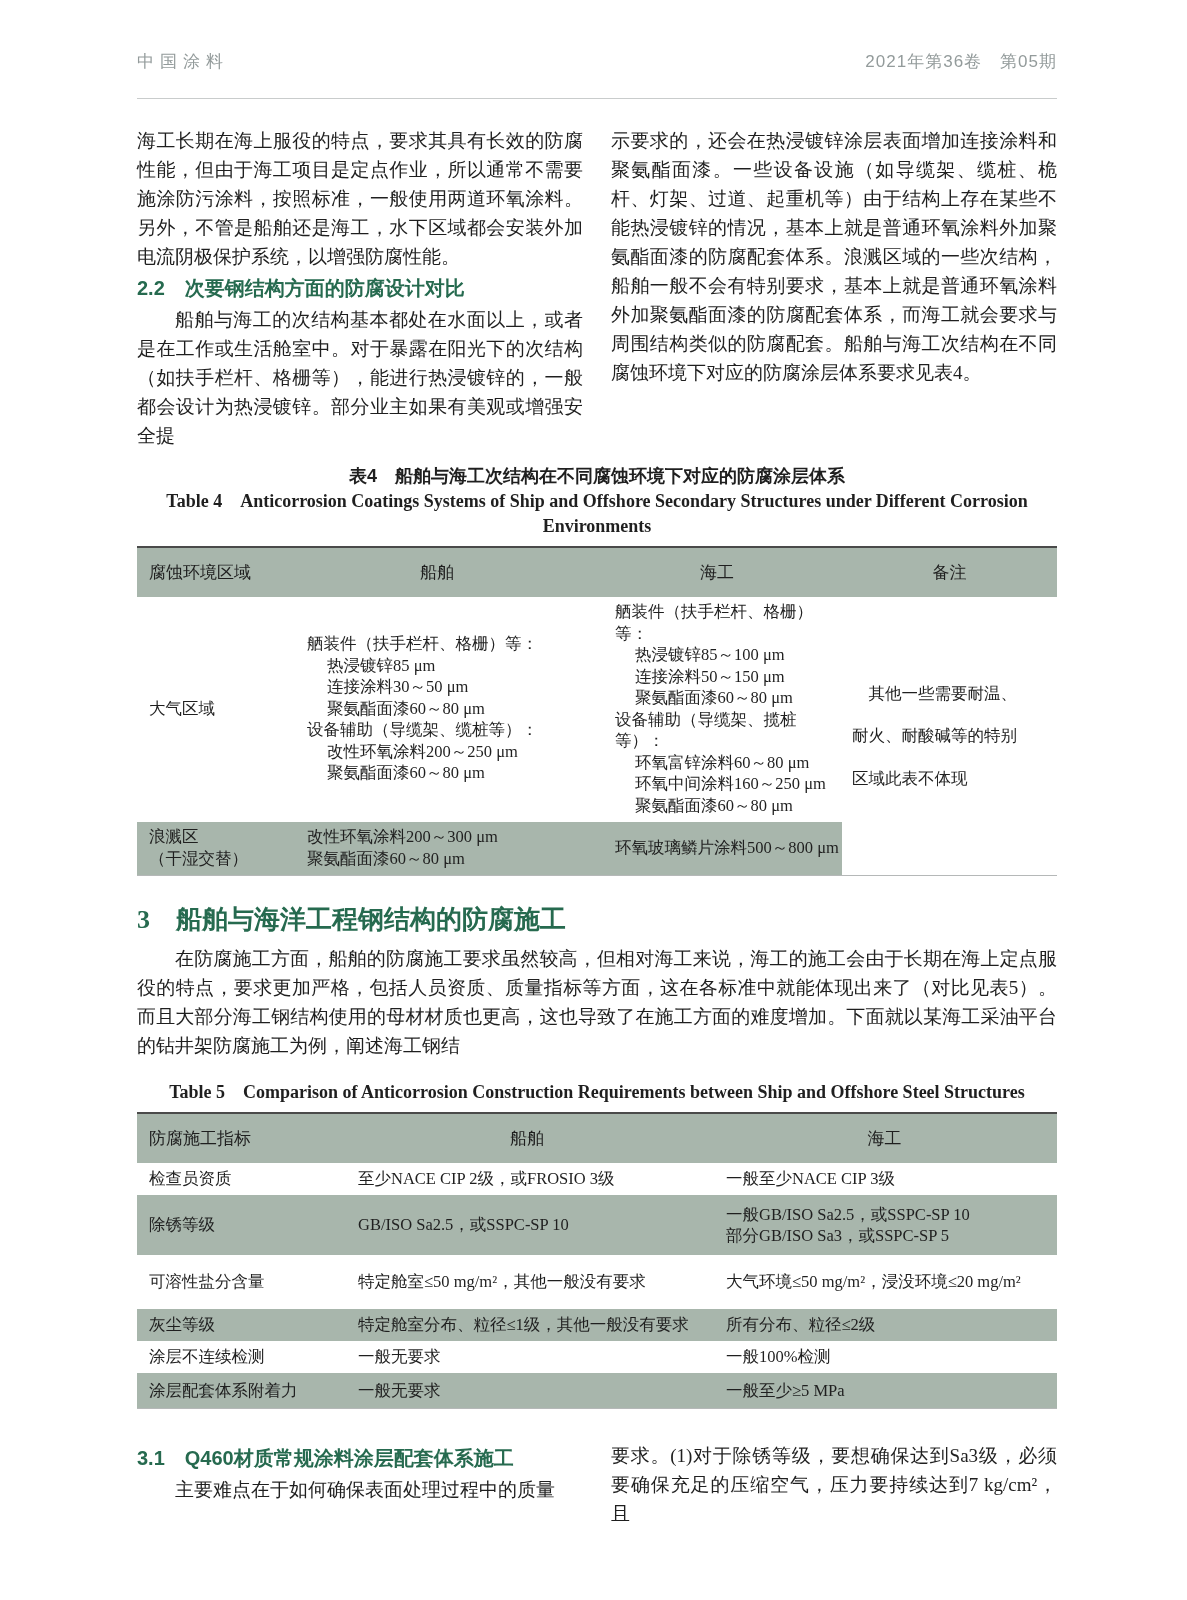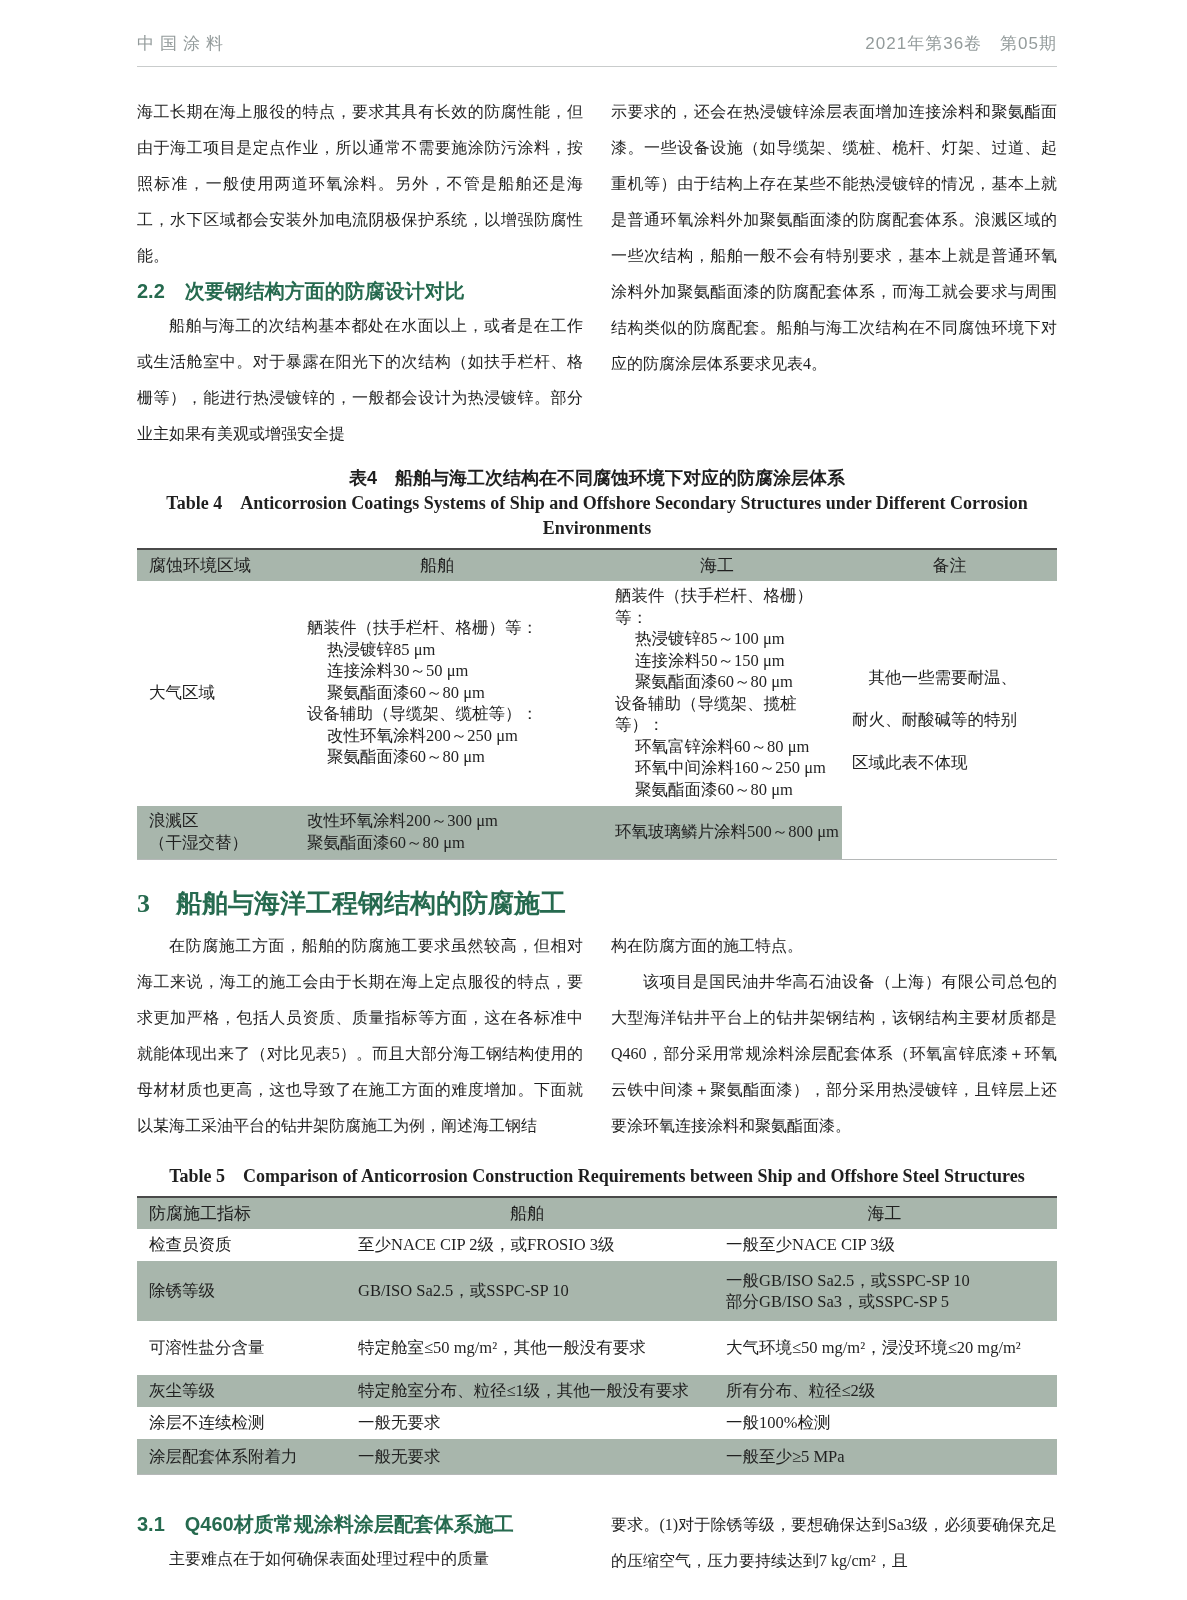--- a/index.html
+++ b/index.html
@@ -16,32 +16,32 @@
   }
   html,body{margin:0;padding:0;}
   body{
     width:1187px;height:1600px;background:#ffffff;overflow:hidden;
     font-family:"Liberation Serif","DejaVu Serif",serif;
     color:var(--text);
   }
   .page{padding:0 130px 0 137px;}
   
   .pg-header{
-    margin-top:32px;display:flex;justify-content:space-between;align-items:flex-end;
-    border-bottom:1px solid var(--rule_gray);padding-bottom:11px;
+    margin-top:50px;display:flex;justify-content:space-between;align-items:flex-end;
+    border-bottom:1px solid var(--rule_gray);padding-bottom:25px;
     color:var(--header_gray);font-size:17px;
     font-family:"Liberation Sans","DejaVu Sans",sans-serif;
   }
   .pg-header .jname{letter-spacing:6px;}
   .pg-header .issue{letter-spacing:1px;}
   
   .cols{display:flex;gap:28px;margin-top:27px;}
   .col{flex:1 1 0;min-width:0;}
   .para{
-    font-size:16px;line-height:36px;text-align:justify;margin:0;
+    font-size:19px;line-height:29px;text-align:justify;margin:0;
     text-justify:inter-character;
   }
   .para.indent{text-indent:2em;}
   .h-sub{
     font-family:"Liberation Sans","DejaVu Sans",sans-serif;
     color:var(--heading_green);font-weight:bold;font-size:20px;line-height:30px;
     margin:2px 0 2px 0;
   }
   .h-main{
     font-family:Liberation Serif, serif;
@@ -58,21 +58,21 @@
     text-align:center;font-family:"Liberation Serif","DejaVu Serif",serif;
     font-weight:bold;font-size:18px;line-height:25px;
   }
   .grid{
     display:grid;border-top:2px solid var(--border_dark);
     border-bottom:1px solid #b5b8b8;margin-top:7px;
     font-size:16.5px;line-height:21.5px;
   }
   .t-cell{display:flex;flex-direction:column;justify-content:center;box-sizing:border-box;}
   .band{background:var(--table_band);}
-  .hdr{height:31px;font-size:17px;}
+  .hdr{height:49px;font-size:17px;}
   .hdr.c{align-items:center;}
   .cell-pad{padding-top:4px;padding-bottom:6px;}
   .cat{padding-left:0;}
   .item{padding-left:20px;}
   
   .t4{grid-template-columns:145px 310px 250px 215px;}
   .t4 .c1{padding-left:12px;}
   .t4 .c2{padding-left:25px;}
   .t4 .c3{padding-left:23px;}
   .t4 .c4{padding-left:10px;padding-right:8px;gap:21px;}
@@ -159,24 +159,20 @@
       </div>
       <div class="t-cell c3 band cell-pad">环氧玻璃鳞片涂料500～800 μm</div>
     </div>
   </div>
 
   <div class="h-main">3　船舶与海洋工程钢结构的防腐施工</div>
   <div class="cols" style="margin-top:4px;">
     <div class="col">
       <p class="para indent">在防腐施工方面，船舶的防腐施工要求虽然较高，但相对海工来说，海工的施工会由于长期在海上定点服役的特点，要求更加严格，包括人员资质、质量指标等方面，这在各标准中就能体现出来了（对比见表5）。而且大部分海工钢结构使用的母材材质也更高，这也导致了在施工方面的难度增加。下面就以某海工采油平台的钻井架防腐施工为例，阐述海工钢结</p>
     </div>
-    <div class="col">
-      <p class="para">构在防腐方面的施工特点。</p>
-      <p class="para indent">该项目是国民油井华高石油设备（上海）有限公司总包的大型海洋钻井平台上的钻井架钢结构，该钢结构主要材质都是Q460，部分采用常规涂料涂层配套体系（环氧富锌底漆＋环氧云铁中间漆＋聚氨酯面漆），部分采用热浸镀锌，且锌层上还要涂环氧连接涂料和聚氨酯面漆。</p>
-    </div>
   </div>
 
   <div class="tbl-block" style="margin-top:20px;">
     <div class="tbl-title-en">Table 5　Comparison of Anticorrosion Construction Requirements between Ship and Offshore Steel Structures</div>
 
     <div class="grid t5">
 
       <div class="t-cell hdr band c1">防腐施工指标</div>
       <div class="t-cell hdr band c">船舶</div>
       <div class="t-cell hdr band c">海工</div>

